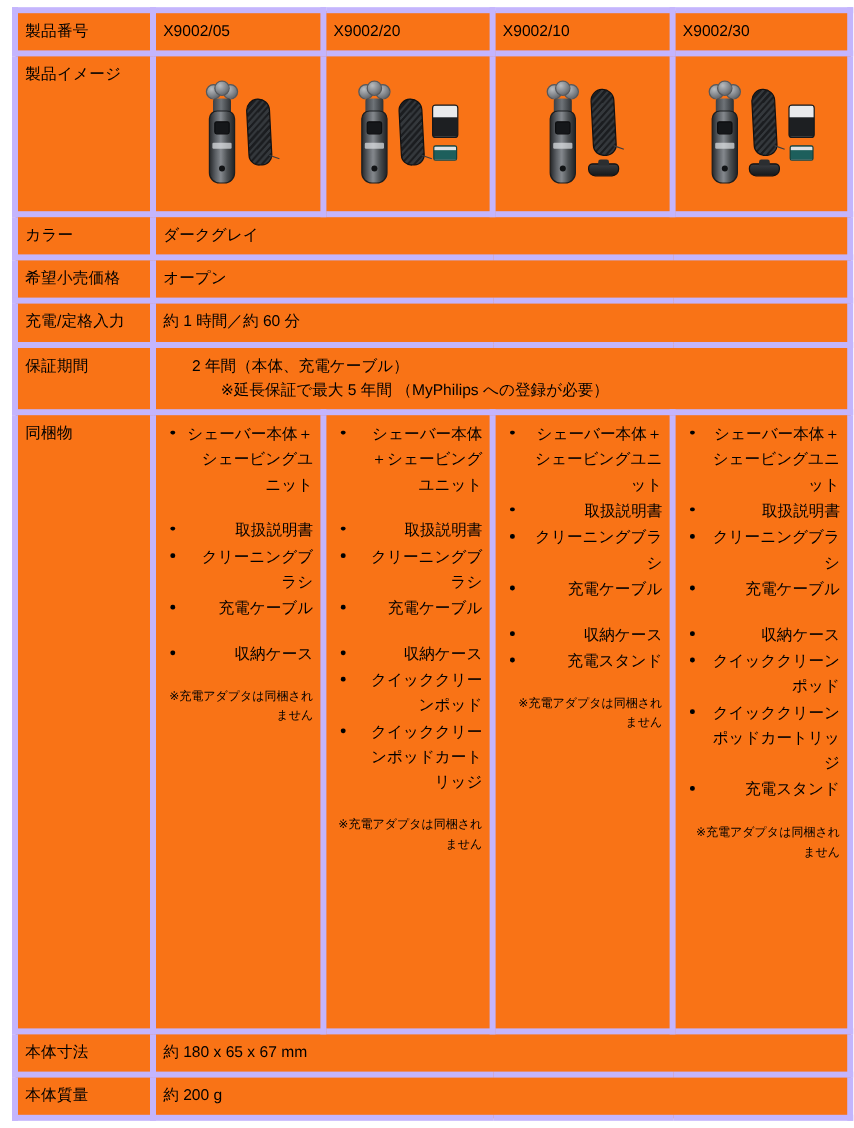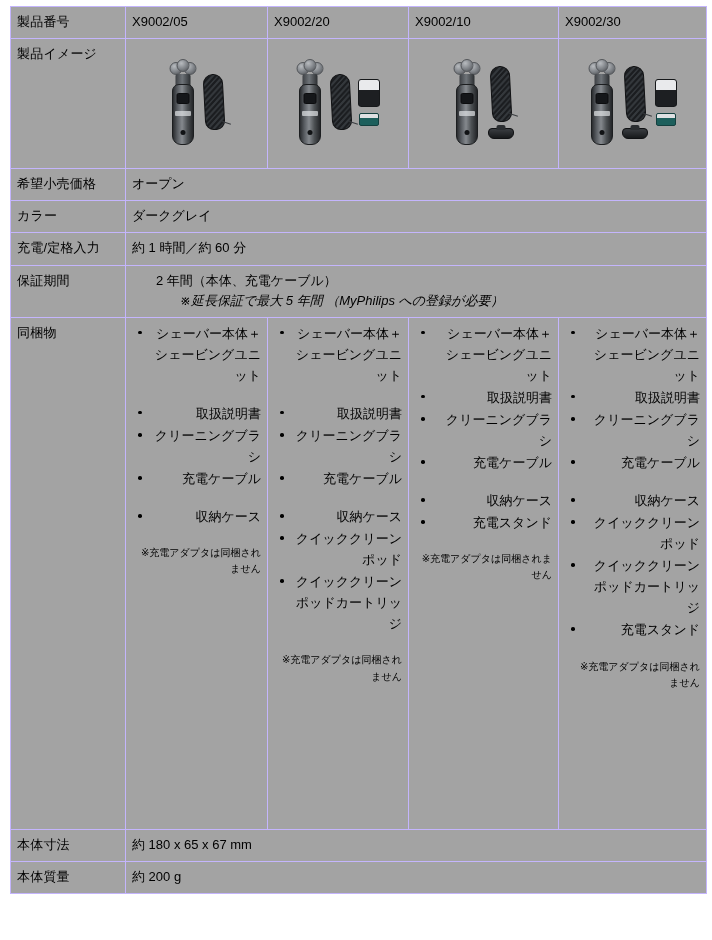--- a/index.html
+++ b/index.html
@@ -23,43 +23,43 @@
   }
   table.spec {
     position: absolute;
     left: 10px;
     top: 6px;
     width: 696px;
     border-collapse: collapse;
     table-layout: fixed;
   }
   table.spec td {
-    border: 1px solid #c4b5fd;
+    border: 5px solid #c4b5fd;
     vertical-align: top;
     padding: 5px 6px 6px 6px;
     font-size: 13px;
     line-height: 1.55;
-    background: #a3a3a3;
+    background: #f97316;
   }
   .col-label { width: 115px; }
   .col-a { width: 142px; }
   .col-b { width: 141px; }
   .col-c { width: 150px; }
   .col-d { width: 148px; }
 
   td.label {
     font-size: 13.5px;
     letter-spacing: .2px;
     white-space: nowrap;
   }
   td.value {
     font-size: 13px;
   }
   .val-line { display: block; margin-left: 24px; }
-  .val-line.indent { padding-left: 24px; font-style: italic; }
+  .val-line.indent { padding-left: 24px; }
 
   
   td.imgcell {
     height: 118px;
     padding: 0;
     vertical-align: middle;
   }
   .photo-stage {
     position: relative;
     width: 100%;
@@ -336,27 +336,27 @@
             </div>
             <div class="col-stack">
               <div class="pod"></div>
               <div class="cartridge"></div>
             </div>
           </div>
         </td>
       </tr>
 
       <tr>
+        <td class="label">カラー</td>
+        <td class="value" colspan="4">ダークグレイ</td>
+      </tr>
+
+      <tr>
         <td class="label">希望小売価格</td>
         <td class="value" colspan="4">オープン</td>
-      </tr>
-
-      <tr>
-        <td class="label">カラー</td>
-        <td class="value" colspan="4">ダークグレイ</td>
       </tr>
 
 
       <tr>
         <td class="label">充電/定格入力</td>
         <td class="value" colspan="4">約 1 時間／約 60 分</td>
       </tr>
 
       <tr>
         <td class="label">保証期間</td>

